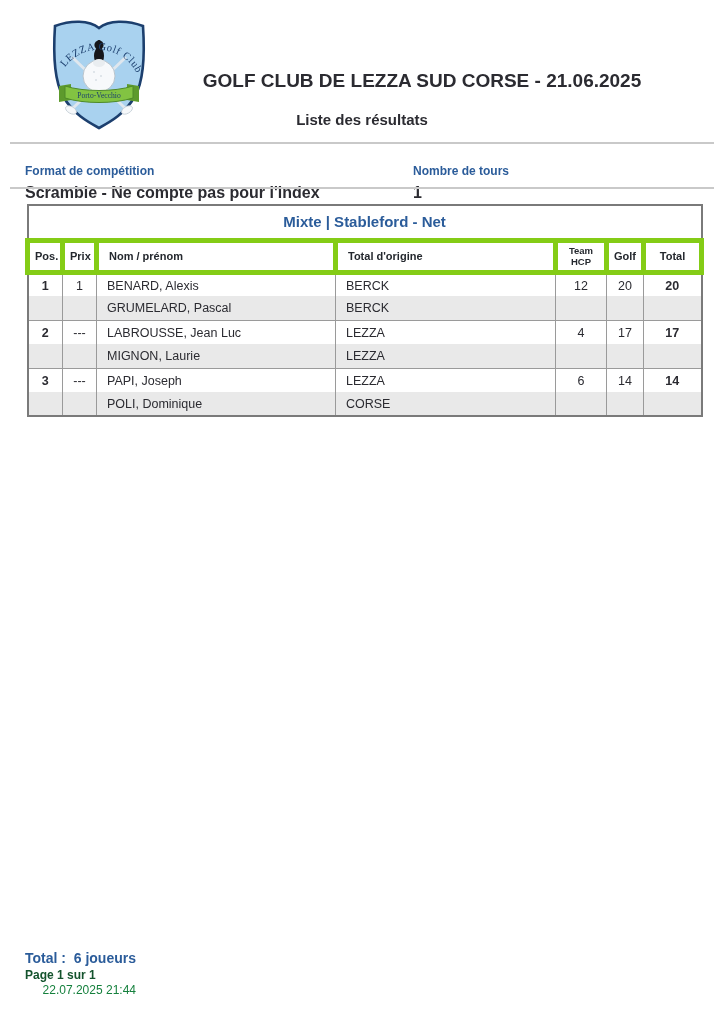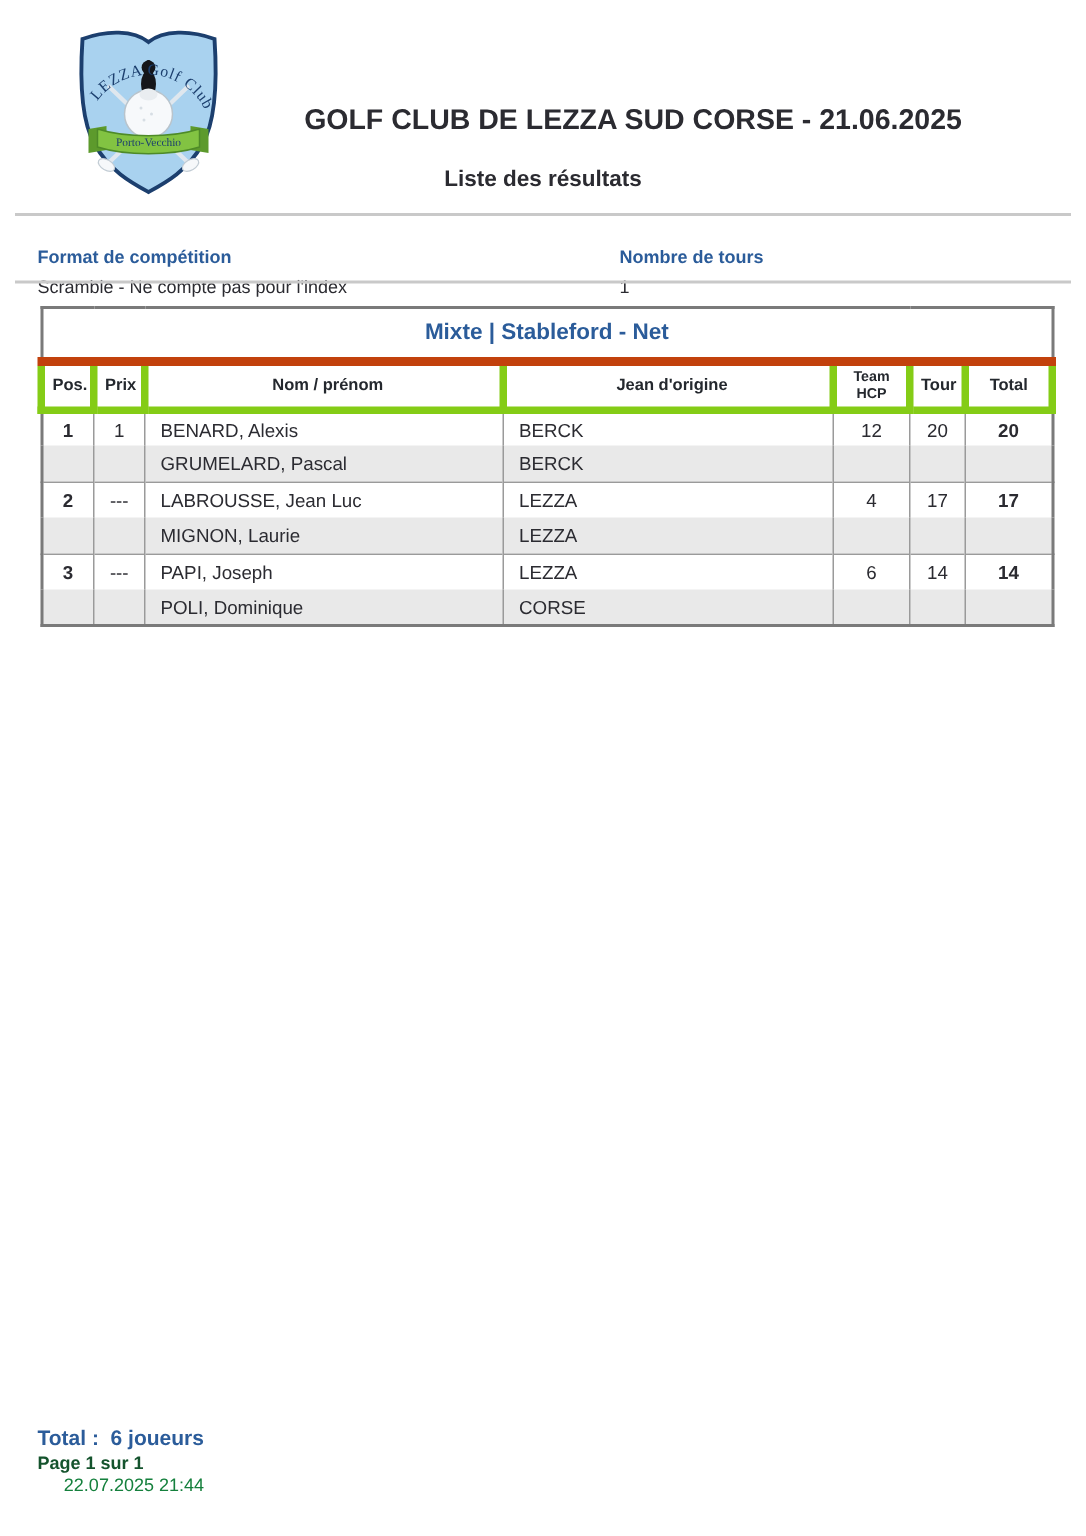--- a/index.html
+++ b/index.html
@@ -28,38 +28,38 @@
   .rule { position:absolute; left:10px; right:10px; height:2px; background:#c9c9c9; }
   .rule-top { top:142px; }
   .rule-bottom { top:187px; }
 
   
   .meta { position:absolute; left:25px; top:149px; width:674px; }
   .meta-col { position:absolute; top:15px; }
   .meta-col.c1 { left:0; }
   .meta-col.c2 { left:388px; }
   .meta-label { font-size:12px; font-weight:bold; margin-bottom:6px; }
-  .meta-value { font-size:12px; font-weight:normal; color:#2b2b31; }
+  .meta-value { font-size:16px; font-weight:bold; color:#2b2b31; }
 
   
   table.results {
     position:absolute; left:25px; top:204px; width:674px;
     border-collapse:collapse; table-layout:fixed;
     border:2px solid #7a7a7a;
   }
   .title-row th {
     font-size:15px; font-weight:bold; text-align:center;
-    padding:7px 0 8px 0; border-bottom:6px solid #c2410c;
+    padding:7px 0 8px 0; border-bottom:1px solid #c2410c;
   }
   .head-row th {
     font-size:11px; font-weight:bold; color:#24282e;
     border:5px solid #84cc16; padding:4px 5px; height:27px;
     text-align:center; vertical-align:middle;
   }
-  .head-row th.al { text-align:center; padding-left:10px; }
+  .head-row th.al { text-align:left; padding-left:10px; }
   .head-row th.hcp { font-size:9.5px; line-height:1.2; padding:2px 10px; }
   td {
     font-size:12.5px; height:24px; padding:2px 5px;
     border-left:1px solid #9a9a9a; vertical-align:middle;
     text-align:center; color:#2b2b31; background:#ffffff;
   }
   td:first-child { border-left:none; }
   tr.primary td { border-top:1px solid #9a9a9a; }
   tr.secondary td { background:#e9e9e9; }
   td.al { text-align:left; padding-left:10px; }
@@ -147,23 +147,23 @@
         <col style="width:58px">
     </colgroup>
     <thead>
       <tr class="title-row">
         <th colspan="7" class="blue">Mixte | Stableford - Net</th>
       </tr>
       <tr class="head-row">
         <th>Pos.</th>
         <th>Prix</th>
         <th class="al">Nom / prénom</th>
-        <th class="al">Jean d'origine</th>
+        <th class="al">Total d'origine</th>
         <th class="hcp">Team HCP</th>
-        <th>Tour</th>
+        <th>Golf</th>
         <th>Total</th>
       </tr>
     </thead>
     <tbody>
       <tr class="primary">
         <td class="b">1</td>
         <td>1</td>
         <td class="al">BENARD, Alexis</td>
         <td class="al">BERCK</td>
         <td>12</td>

